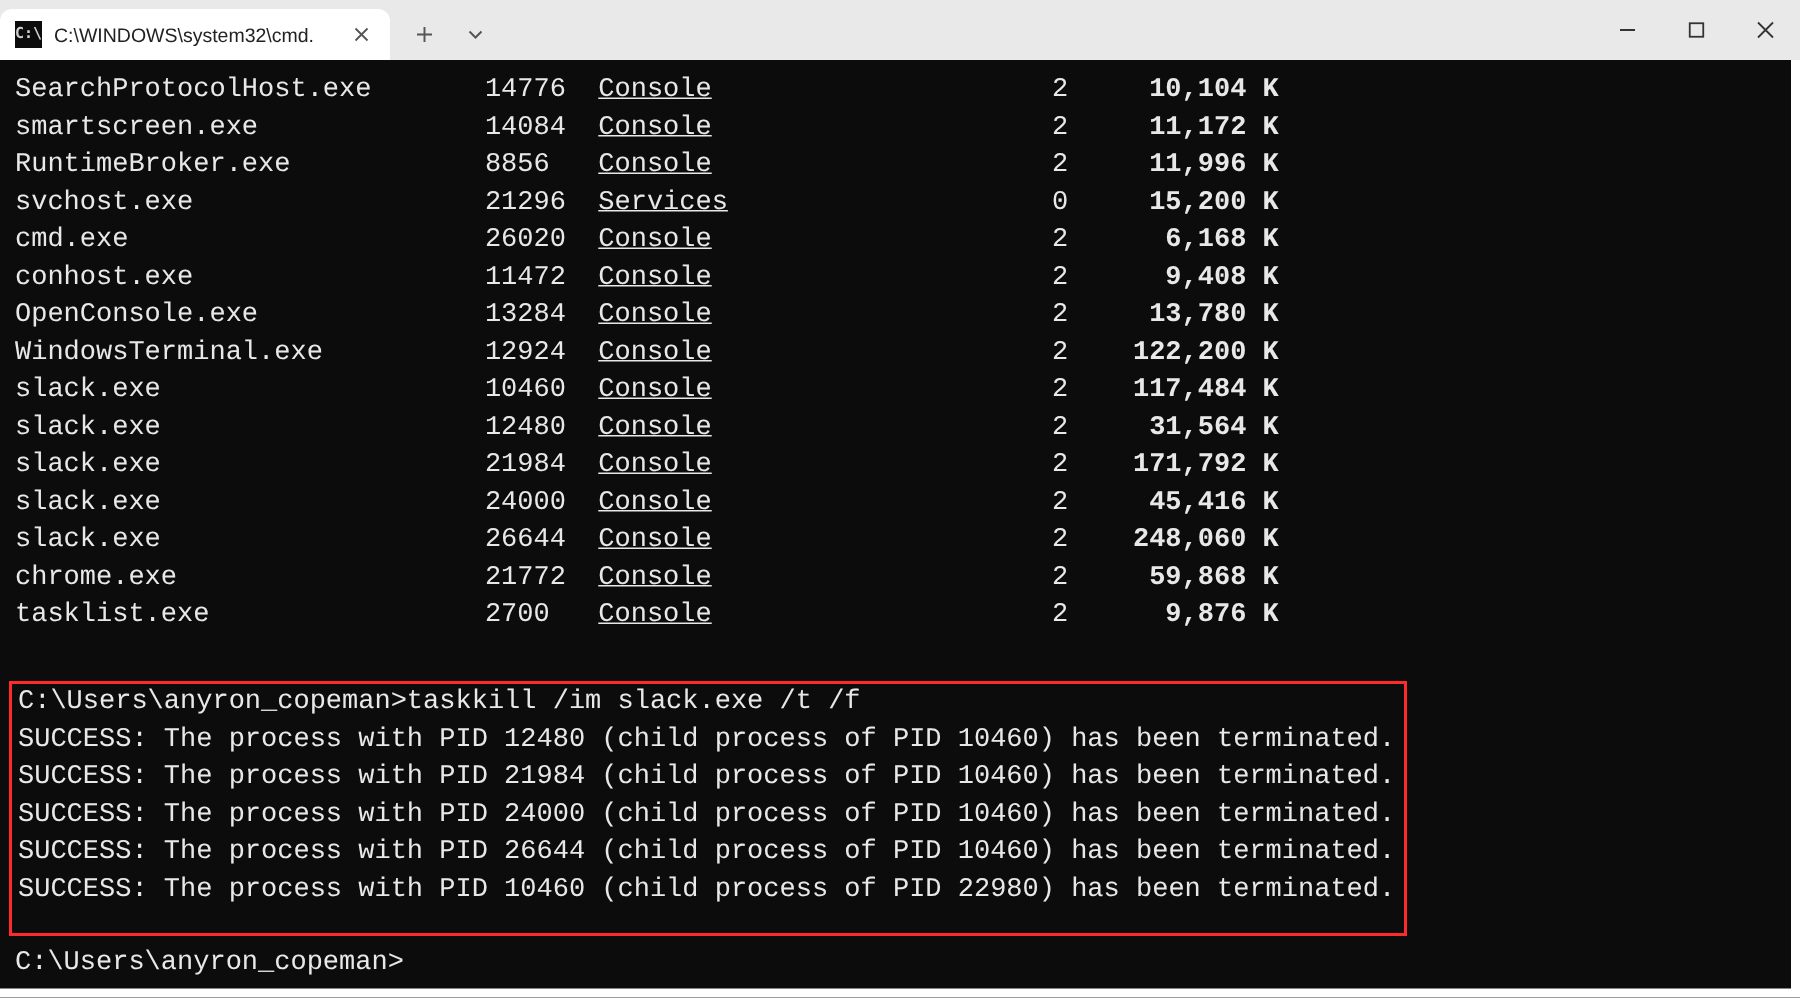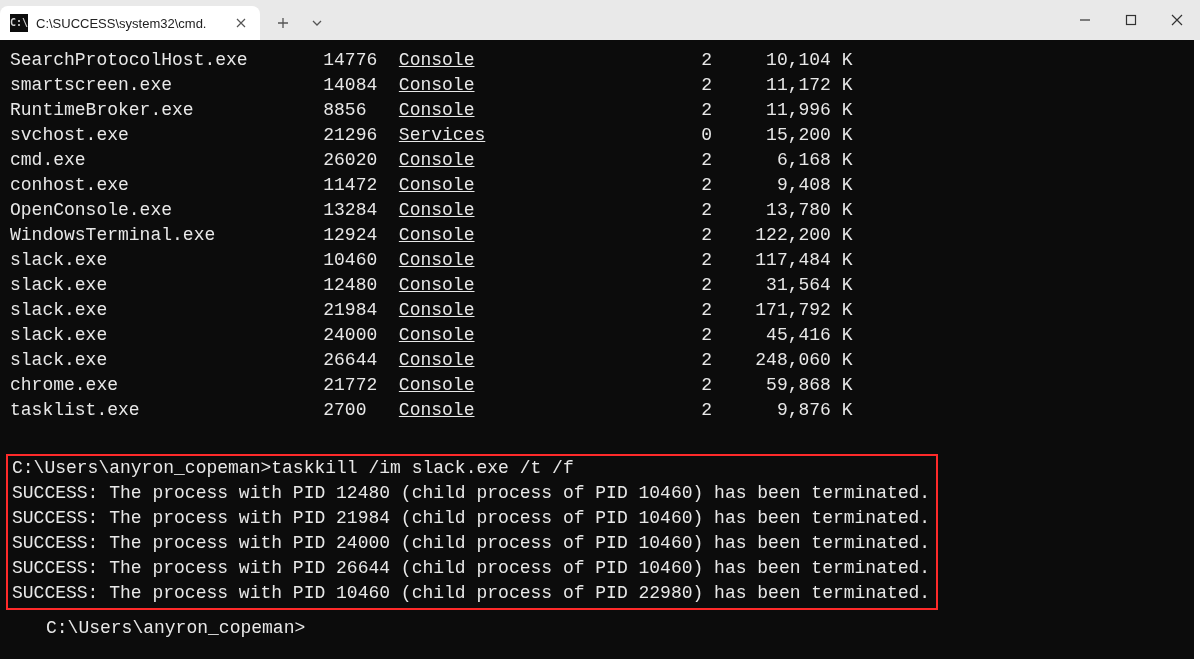--- a/index.html
+++ b/index.html
@@ -72,41 +72,41 @@
     white-space: pre;
     overflow:hidden;
     position:relative;
   }
 
   .proc-row { display:block; }
   .col-name { display:inline-block; width: 29ch; }
   .col-pid  { display:inline-block; width: 6ch; text-align:left; }
   .col-sess { display:inline-block; width: 17ch; text-decoration: underline; }
   .col-sid  { display:inline-block; width: 12ch; text-align:right; }
-  .col-mem  { display:inline-block; width: 13ch; text-align:right; }
+  .col-mem  { display:inline-block; width: 13ch; text-align:right;font-weight:bold; }
 
   .hl-box {
     border: 2px solid #ff2a2a;
-    padding: 0 6px 2px 0;
+    padding: 0 6px 16px 0;
     margin: 6px 4px 6px -4px;
     display:inline-block;
   }
   .hl-box .line { display:block; padding-left:4px; }
 
-  .prompt-line { display:block;margin-left:36px; }
+  .prompt-line { display:block; }
 </style>
 </head>
 <body>
 
 <div class="titlebar">
   <div class="tab">
     <span class="tab-icon">
         <span class="prompt">C:\</span>
       </span>
-    <span class="tab-title">C:\SUCCESS\system32\cmd.</span>
+    <span class="tab-title">C:\WINDOWS\system32\cmd.</span>
     <span class="tab-close">
       <svg width="10" height="10" viewBox="0 0 10 10">
           <path d="M1 1 L9 9 M9 1 L1 9" stroke="currentColor" stroke-width="1.2" fill="none"></path>
         </svg>
     </span>
   </div>
 
   <div class="tb-spacer"></div>
 
   <div class="tb-btn">

